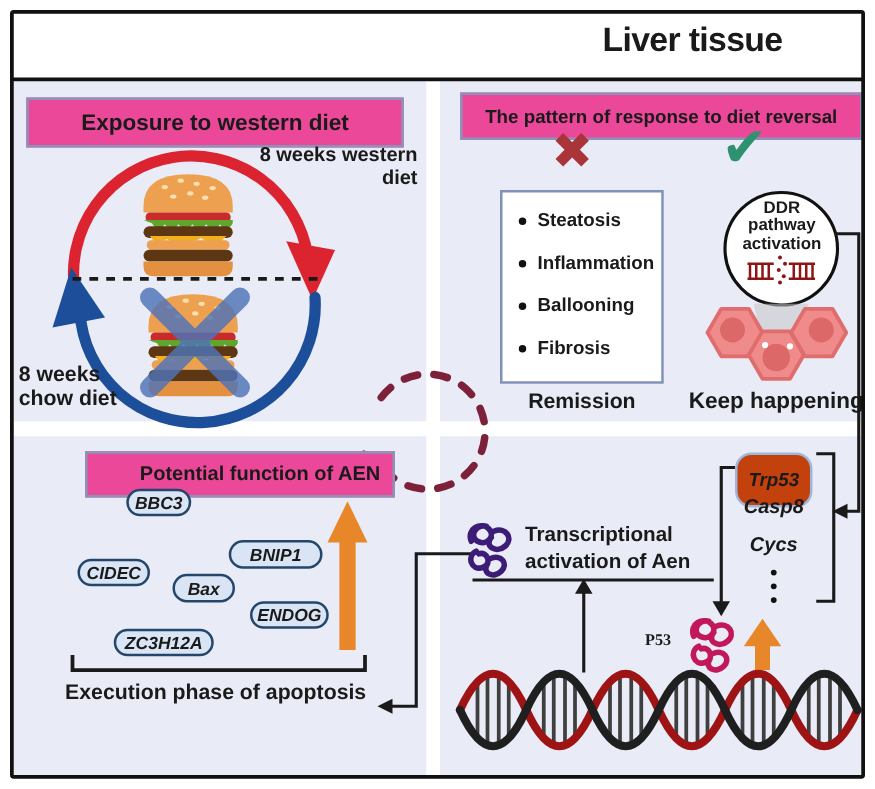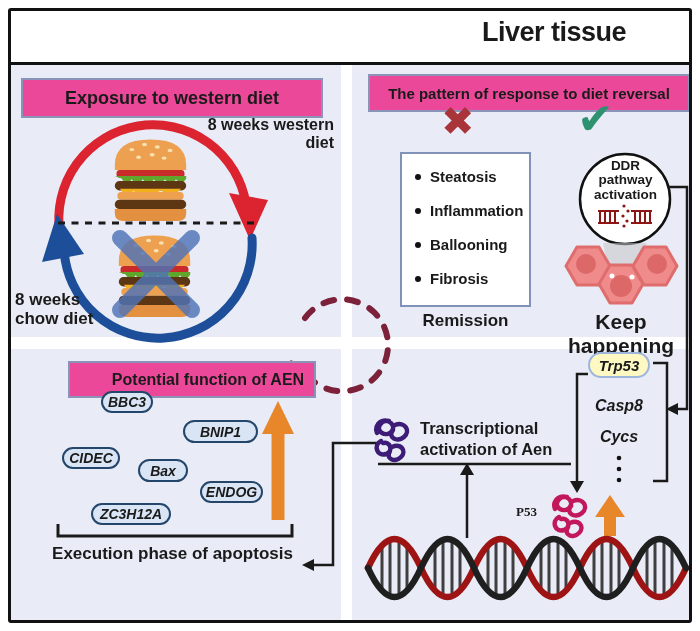--- a/index.html
+++ b/index.html
@@ -26,36 +26,36 @@
   #tr-title{left:368px;top:74px;width:318px;height:34px;font-size:15px;}
   #cross-mark{left:441px;top:99px;font-size:40px;color:#a93439;font-family:"DejaVu Sans",sans-serif;}
   #check-mark{left:577px;top:94px;font-size:44px;color:#2e9270;font-family:"DejaVu Sans",sans-serif;}
   #symptom-box{position:absolute;z-index:2;left:400px;top:152px;width:131px;height:155px;
                background:#fff;border:2px solid #8092b8;box-sizing:border-box;
                display:flex;flex-direction:column;padding:14px 0 0 13px;gap:17px;}
   .sym-row{display:flex;align-items:center;gap:9px;font-weight:bold;font-size:15px;}
   .dot{width:6px;height:6px;border-radius:50%;background:#111;flex:0 0 auto;}
   #remission-label{left:400px;top:311px;width:131px;text-align:center;font-size:17px;}
   #ddr-label{left:582px;top:159px;width:87px;text-align:center;font-size:13.5px;line-height:1.07;}
-  #keep-label{left:550px;top:310px;width:142px;text-align:center;font-size:21px;}
+  #keep-label{left:550px;top:310px;width:142px;text-align:center;font-size:18px;}
   
   #bl-title{left:68px;top:361px;width:212px;height:33px;font-size:16px;padding-left:32px;}
   .pill{position:absolute;z-index:2;background:#d9e5f4;border:2.5px solid #24466b;border-radius:13px;
         box-sizing:border-box;display:flex;align-items:center;justify-content:center;
         font-weight:bold;font-style:italic;font-size:14px;}
   #g0{left:101px;top:391px;width:52px;height:22px;}
-  #g1{left:183px;top:420px;width:75px;height:23px;}
+  #g1{left:183px;top:432px;width:75px;height:23px;}
   #g2{left:62px;top:447px;width:58px;height:22px;}
   #g3{left:138px;top:459px;width:50px;height:23px;}
   #g4{left:200px;top:481px;width:63px;height:22px;}
   #g5{left:91px;top:503px;width:80px;height:22px;}
   #execution-label{left:30px;top:544px;width:285px;text-align:center;font-size:17px;}
   
   #activation-label{left:420px;top:418px;width:160px;font-size:16.5px;line-height:1.28;}
-  #trp53-pill{left:588px;top:352px;width:62px;height:26px;background:#fef9c3;border:2px solid #9fb6dc;font-size:15px;}
+  #trp53-pill{left:588px;top:362px;width:62px;height:44px;background:#c2410c;border:2px solid #9fb6dc;font-size:15px;}
   #casp8-label{left:588px;top:397px;width:62px;text-align:center;font-size:16px;font-style:italic;}
   #cycs-label{left:588px;top:428px;width:62px;text-align:center;font-size:16px;font-style:italic;}
   #p53-label{left:516px;top:505px;font-size:13px;font-family:Liberation Serif, serif;}
 </style>
 </head>
 <body>
 
 <div id="figure">
 
   <div id="quad-tl" class="quad"></div>

